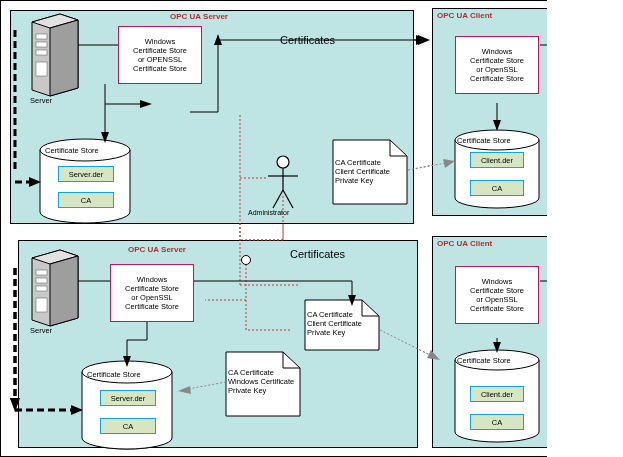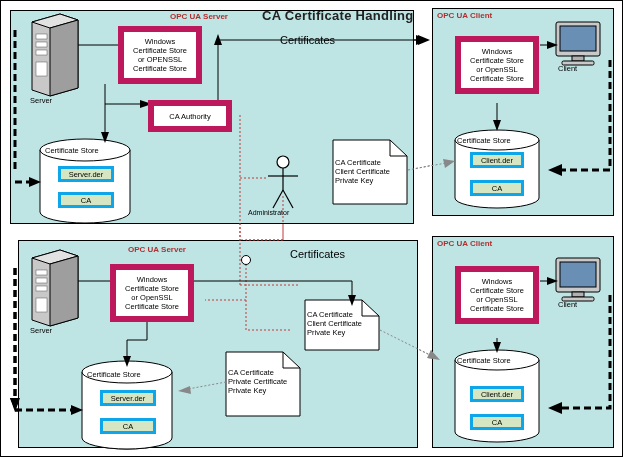--- a/index.html
+++ b/index.html
@@ -1,23 +1,23 @@
 <!DOCTYPE html>
 <html><head>
 <meta charset="utf-8">
 <style>
   html,body{margin:0;padding:0;background:#ffffff;}
   body{font-family:"Liberation Sans",sans-serif;}
-  #root{position:relative;width:623px;height:457px;overflow:hidden;background:#ffffff;}
+  #root{position:relative;width:547px;height:457px;overflow:hidden;background:#ffffff;}
   .panel{position:absolute;background:#bfe4e4;border:1px solid #000;box-sizing:border-box;}
   .panel-title{position:absolute;font-size:8px;font-weight:bold;color:#b03030;white-space:nowrap;}
-  .box{position:absolute;background:#ffffff;border:6px solid #be185d;box-sizing:border-box;
+  .box{position:absolute;background:#ffffff;border:1px solid #be185d;box-sizing:border-box;
        display:flex;align-items:center;justify-content:center;text-align:center;
        font-size:7.5px;line-height:9px;color:#000;}
-  .greenbox{position:absolute;background:#d6e6c3;border:3px solid #0ea5e9;box-sizing:border-box;
+  .greenbox{position:absolute;background:#d6e6c3;border:1px solid #0ea5e9;box-sizing:border-box;
        display:flex;align-items:center;justify-content:center;text-align:center;
        font-size:7.5px;line-height:9px;color:#000;}
   .lbl{position:absolute;font-size:11px;line-height:9px;color:#000;white-space:nowrap;}
   .lbl-c{position:absolute;font-size:7.5px;line-height:9px;color:#000;}
   .title{position:absolute;font-size:13px;font-weight:bold;color:#222;letter-spacing:.3px;}
   svg{position:absolute;left:0;top:0;pointer-events:none;}
 </style>
 </head>
 <body>
 
@@ -363,36 +363,32 @@
     <g stroke="#888" fill="none" stroke-width="1" stroke-dasharray="2,2">
       <path d="M380,330 L430,355"></path>
       <path d="M226,382 L188,389"></path>
     </g>
     <polygon points="440,360 427,358 431,350" fill="#888"></polygon>
     <polygon points="178,391 190,386 191,394" fill="#888"></polygon>
   </svg>
 
   <div style="position:absolute;left:0;top:0;width:623px;height:457px;z-index:10;">
 
-    <div class="title" style="left:262px;top:8px;">CA Certificate Handling</div>
 
     <div class="lbl-c" style="left:30px;top:96px;width:52px;">Server</div>
 
     <div class="box" style="left:118px;top:26px;width:84px;height:58px;">
       <div>
         <div>Windows</div>
         <div>Certificate Store</div>
         <div>or OPENSSL</div>
         <div>Certificate Store</div>
       </div>
     </div>
 
-    <div class="box" style="left:148px;top:100px;width:84px;height:32px;">
-      <div>CA Authority</div>
-    </div>
 
     <div class="lbl-c" style="left:45px;top:146px;width:80px;">Certificate Store</div>
     <div class="greenbox" style="left:58px;top:166px;width:56px;height:16px;">
       <span>Server.der</span>
     </div>
     <div class="greenbox" style="left:58px;top:192px;width:56px;height:16px;">
       <span>CA</span>
     </div>
 
     <div class="lbl" style="left:280px;top:36px;">Certificates</div>
@@ -463,18 +459,18 @@
     </div>
 
     <div class="lbl-c" style="left:307px;top:310px;width:70px;">
       <div>CA Certificate</div>
       <div>Client Certificate</div>
       <div>Private Key</div>
     </div>
 
     <div class="lbl-c" style="left:228px;top:368px;width:70px;">
       <div>CA Certificate</div>
-      <div>Private Certificate</div>
+      <div>Windows Certificate</div>
       <div>Private Key</div>
     </div>
 
   </div>
 </div>
 
 </body></html>

